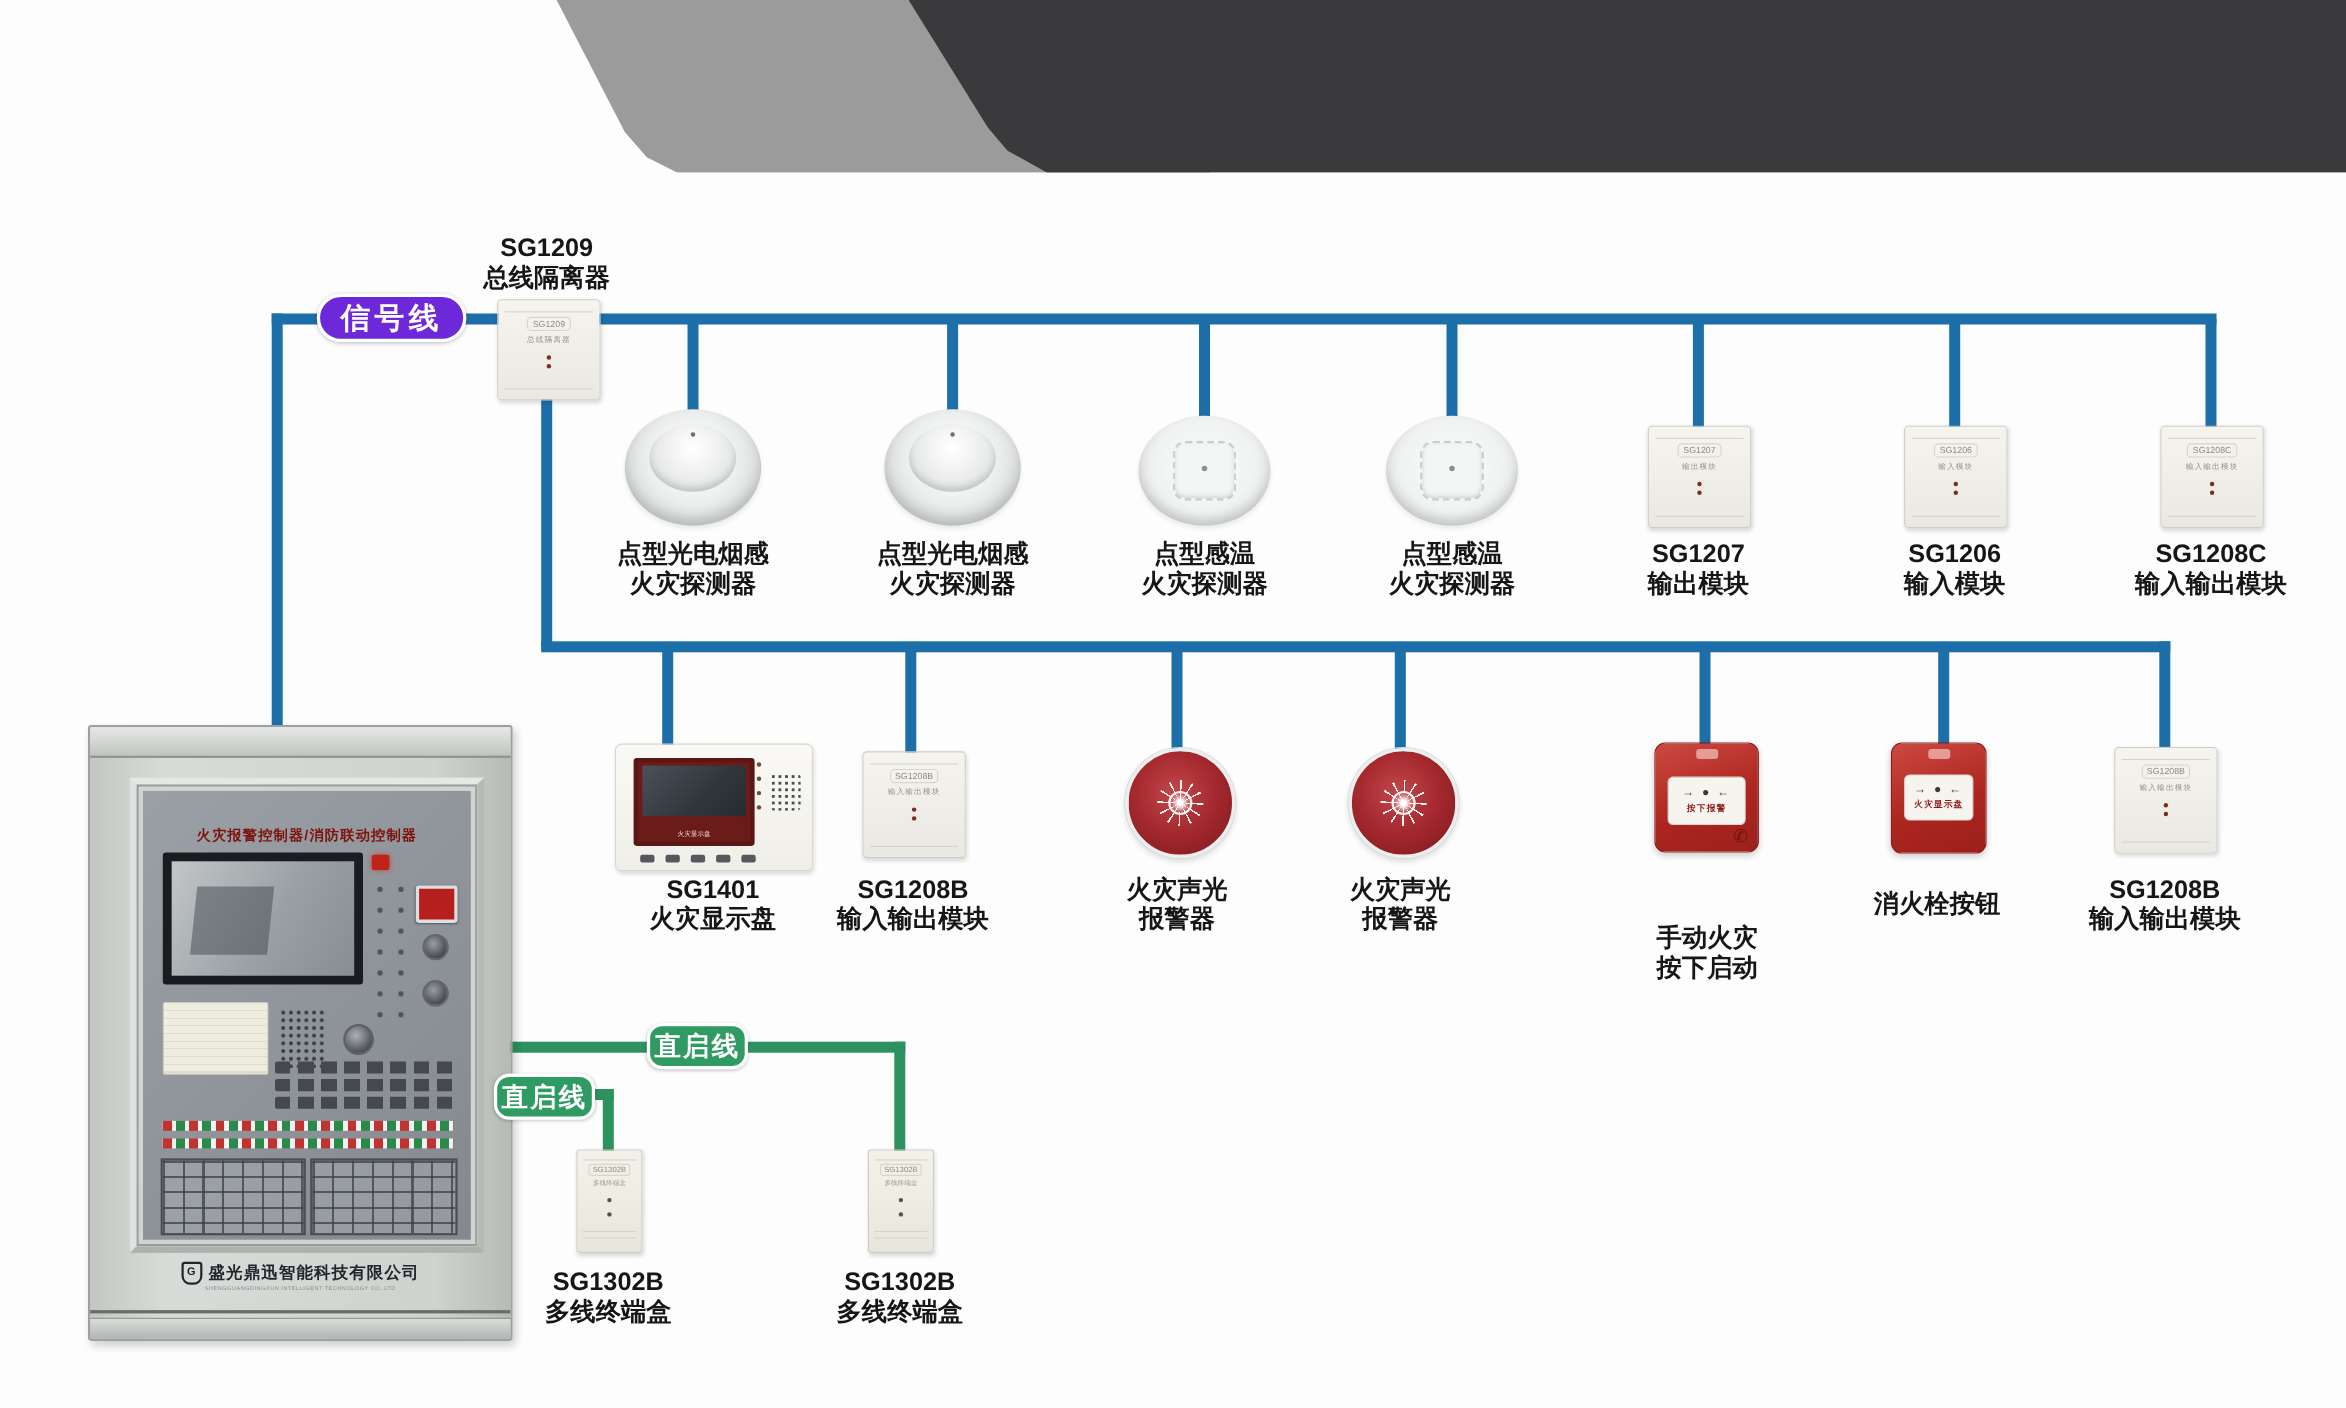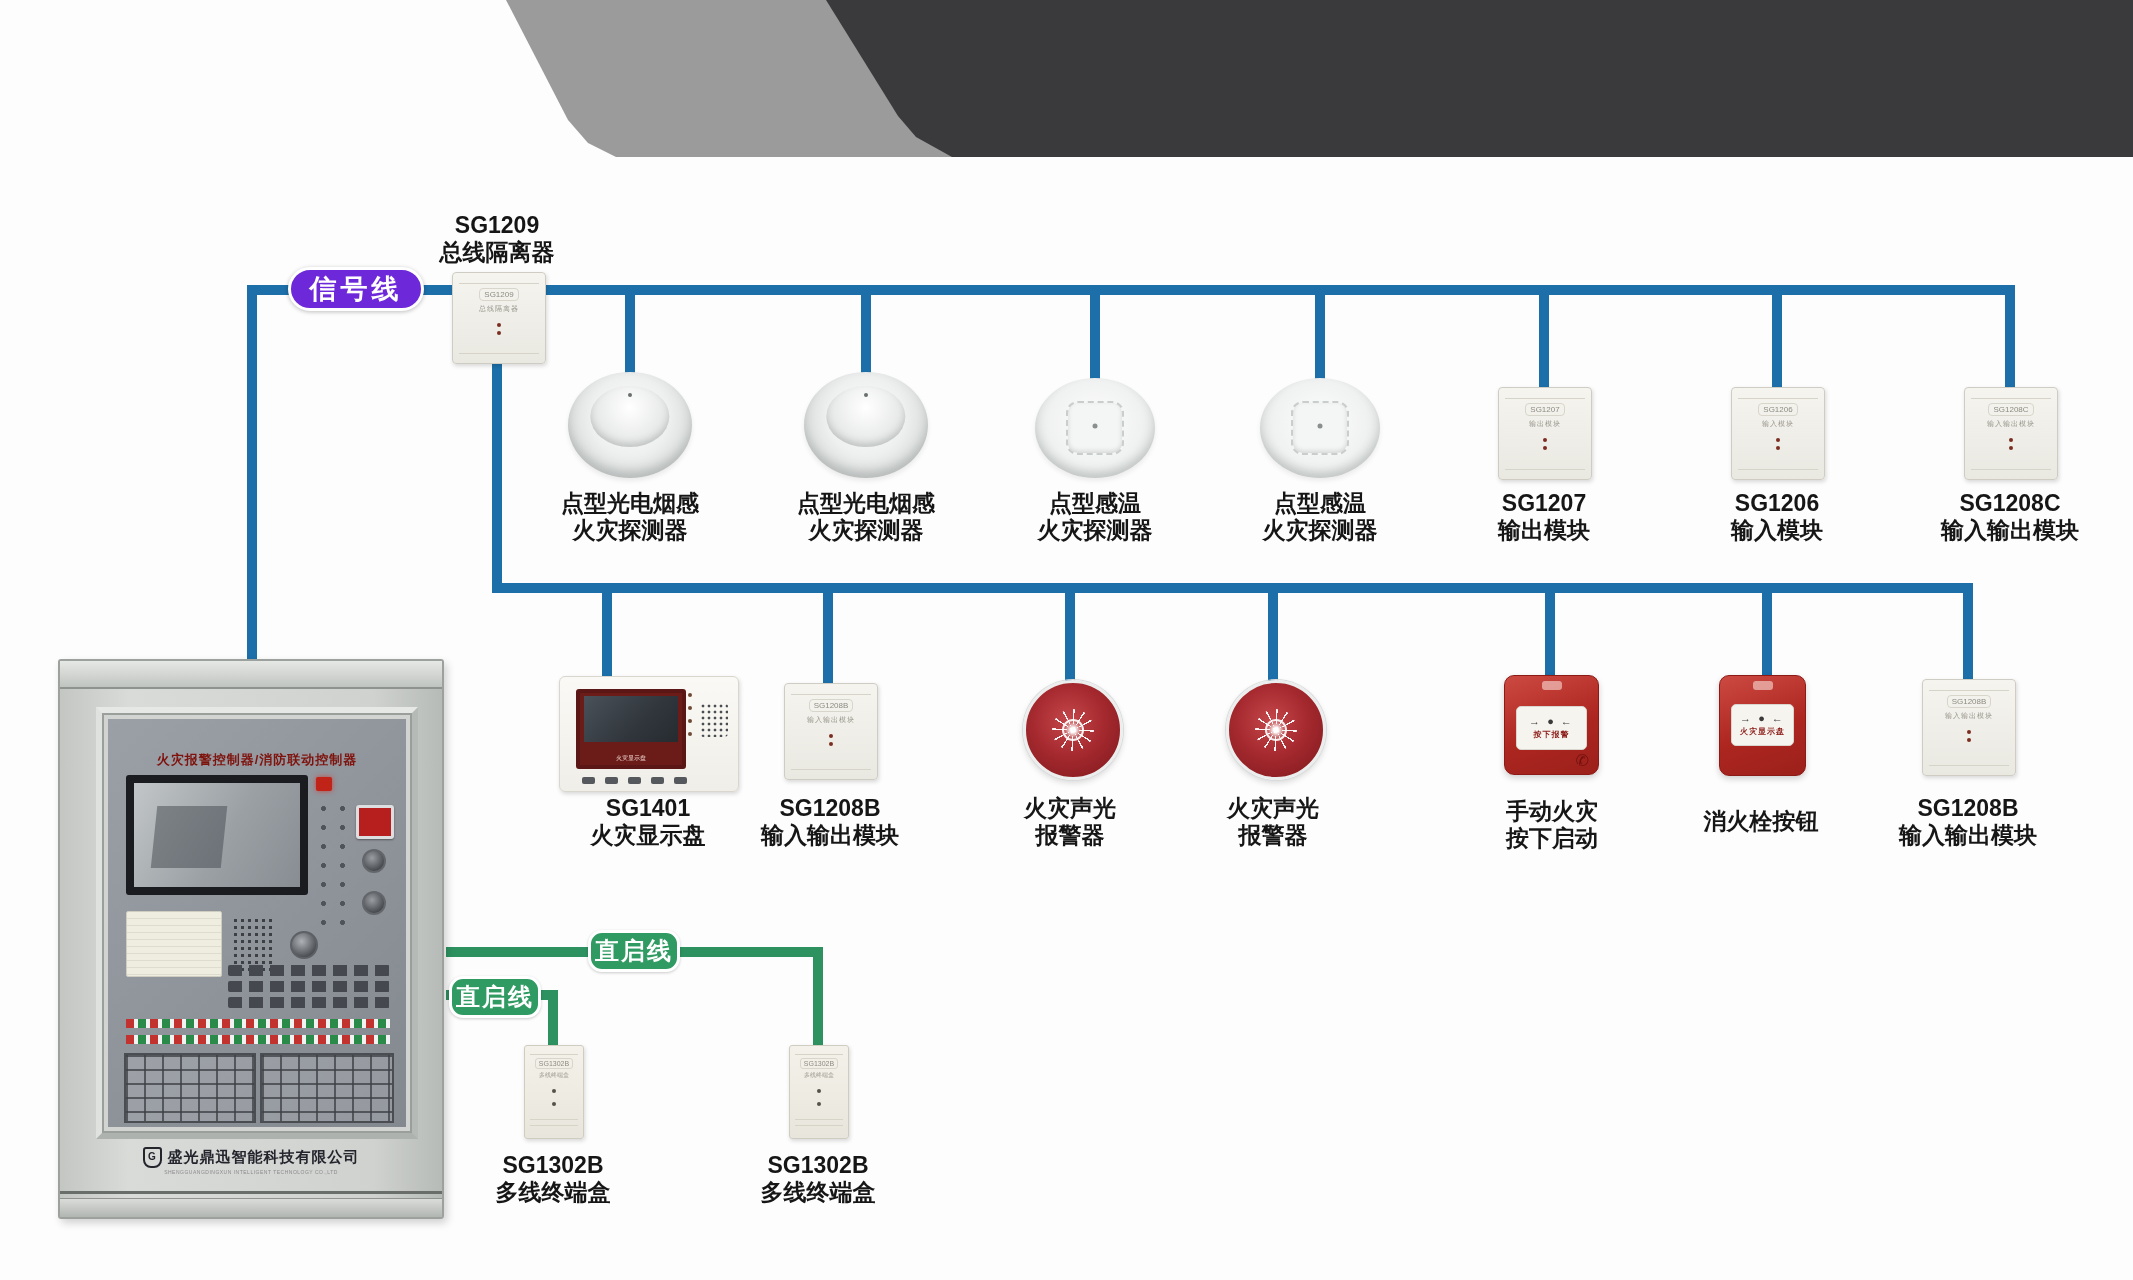--- a/index.html
+++ b/index.html
@@ -110,21 +110,21 @@
     box-shadow:1px 2px 4px rgba(0,0,0,.15);display:flex;flex-direction:column;align-items:center;}
   .tbox::before{content:"";position:absolute;top:8px;left:5px;right:5px;height:1px;background:#d6d3c7;}
   .tbox::after{content:"";position:absolute;bottom:12px;left:5px;right:5px;height:5px;
     border-top:1px solid #d6d3c7;border-bottom:1px solid #d6d3c7;}
   .t-model{margin-top:12px;font-size:7px;color:#8d8b81;border:1px solid #d8d5ca;border-radius:3px;
     padding:0 3px;line-height:9px;white-space:nowrap;}
   .t-sub{font-size:6px;color:#9b998f;margin-top:2px;white-space:nowrap;}
   .t-dot{width:4px;height:4px;border-radius:50%;background:#55524a;margin-top:9px;}
 
   
-  .panel{position:absolute;left:58px;top:659px;width:382px;height:556px;z-index:4;
+  .panel{position:absolute;left:80px;top:659px;width:382px;height:556px;z-index:4;
     background:linear-gradient(90deg,#c3c6c3,#d9dbd9 18%,#cfd2cf 82%,#b7bbb7);
     border:2px solid #9da19d;border-radius:3px;box-shadow:3px 4px 8px rgba(0,0,0,.18);}
   .p-cap{position:absolute;left:0;right:0;top:0;height:26px;
     background:linear-gradient(#e6e8e6,#c0c4c0);border-bottom:2px solid #8f938f;}
   .p-bezel{position:absolute;left:36px;top:46px;width:310px;height:420px;background:#d2d4d2;
     border:6px solid;border-color:#e6e8e6 #b6bab6 #aeb2ae #e0e2e0;box-shadow:inset 0 0 0 2px #9b9f9b;}
   .p-face{position:absolute;inset:6px;background:linear-gradient(135deg,#9b9fa6,#84888f);}
   .f-title{position:absolute;left:0;right:0;top:32px;text-align:center;font-size:13px;
     font-weight:bold;color:#7e120c;letter-spacing:1px;white-space:nowrap;}
   .f-lcd{position:absolute;left:18px;top:56px;width:166px;height:104px;border:8px solid #1b1c20;
@@ -354,21 +354,21 @@
       <span>输入输出模块</span>
   </div>
   <div class="lbl" style="left:1070px;top:795px;">
     <span>火灾声光</span>
       <span>报警器</span>
   </div>
   <div class="lbl" style="left:1273px;top:795px;">
     <span>火灾声光</span>
       <span>报警器</span>
   </div>
-  <div class="lbl" style="left:1552px;top:798px;">
+  <div class="lbl" style="left:1552px;top:839px;">
     <span>手动火灾</span>
       <span>按下启动</span>
   </div>
   <div class="lbl" style="left:1761px;top:808px;">
     <span>消火栓按钮</span>
   </div>
   <div class="lbl" style="left:1968px;top:795px;">
     <span>SG1208B</span>
       <span>输入输出模块</span>
   </div>

